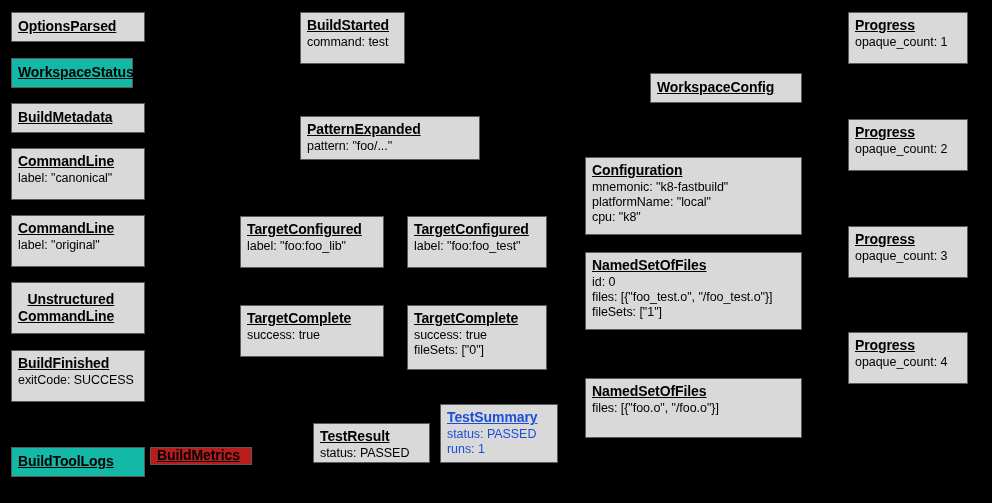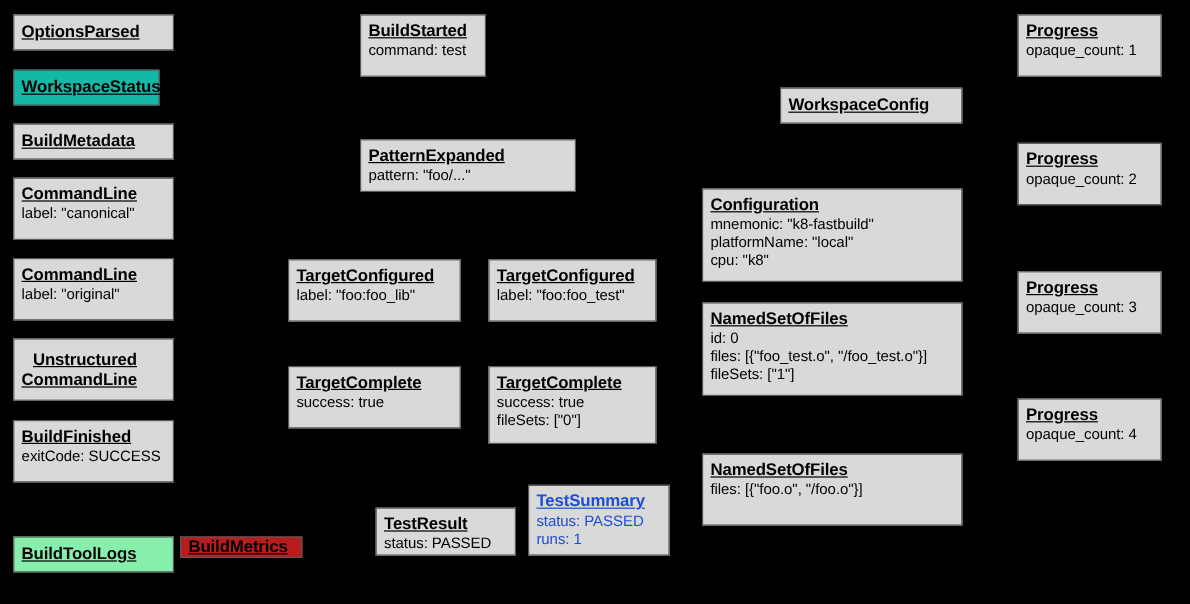--- a/index.html
+++ b/index.html
@@ -78,21 +78,21 @@
     <div class="node title-only" style="left: 11px; top: 282px; width: 134px; height: 52px; background: rgb(217, 217, 217); border-color: rgb(90, 90, 90); color: rgb(0, 0, 0); text-align: right;">
       <div class="node-title wrap">Unstructured
 CommandLine</div>
     </div>
     <div class="node" style="left: 11px; top: 350px; width: 134px; height: 52px; background: rgb(217, 217, 217); border-color: rgb(90, 90, 90); color: rgb(0, 0, 0);">
       <div class="node-title">BuildFinished</div>
       <div class="node-fields">
         <div class="node-field">exitCode: SUCCESS</div>
       </div>
     </div>
-    <div class="node title-only" style="left: 11px; top: 447px; width: 134px; height: 30px; background: #86efac; border-color: rgb(90, 90, 90); color: rgb(0, 0, 0);">
+    <div class="node title-only" style="left: 11px; top: 447px; width: 134px; height: 30px; background: #14b8a6; border-color: rgb(90, 90, 90); color: rgb(0, 0, 0);">
       <div class="node-title">BuildToolLogs</div>
     </div>
     <div class="node title-only" style="left: 150px; top: 447px; width: 102px; height: 18px; background: #b91c1c; border-color: rgb(90, 90, 90); color: rgb(0, 0, 0);">
       <div class="node-title">BuildMetrics</div>
     </div>
     <div class="node" style="left: 300px; top: 12px; width: 105px; height: 52px; background: rgb(217, 217, 217); border-color: rgb(90, 90, 90); color: rgb(0, 0, 0);">
       <div class="node-title">BuildStarted</div>
       <div class="node-fields">
         <div class="node-field">command: test</div>
       </div>

